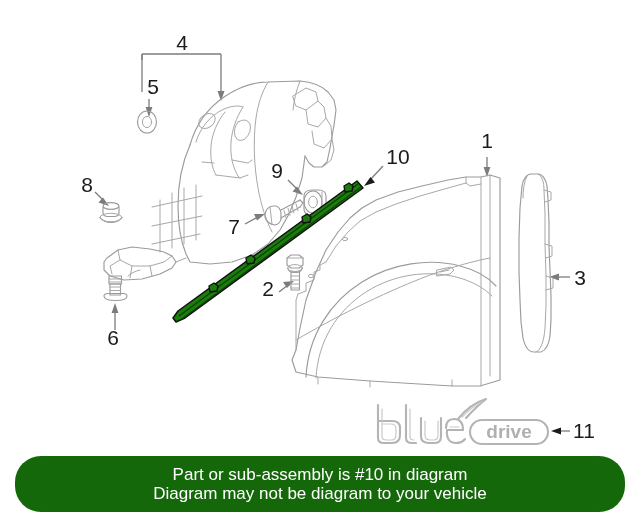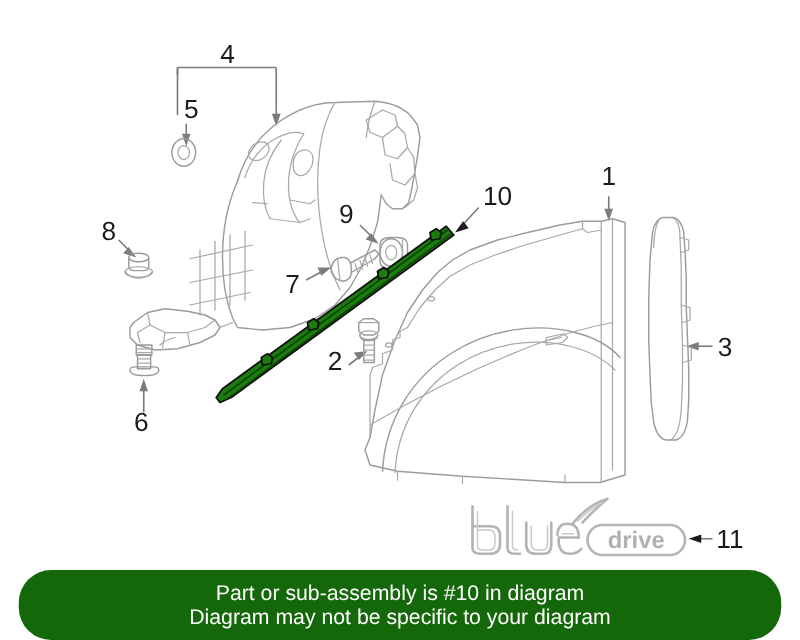--- a/index.html
+++ b/index.html
@@ -393,16 +393,16 @@
     <text class="callout-num" x="234" y="234" text-anchor="middle">7</text>
     <text class="callout-num" x="87" y="192" text-anchor="middle">8</text>
     <text class="callout-num" x="277" y="178" text-anchor="middle">9</text>
     <text class="callout-num" x="398" y="164" text-anchor="middle" font-size="23">10</text>
     <text class="callout-num" x="584" y="438" text-anchor="middle">11</text>
 
   </svg>
 
   <div id="notice-banner" style="background: rgb(20, 104, 10); border-radius: 26px;">
     <div class="notice-text" style="color: rgb(255, 255, 255);">Part or sub-assembly is #10 in diagram</div>
-    <div class="notice-text" style="color: rgb(255, 255, 255);">Diagram may not be specific to your diagram</div>
+    <div class="notice-text" style="color: rgb(255, 255, 255);">Diagram may not be diagram to your vehicle</div>
   </div>
 
 </div>
 
 </body></html>

